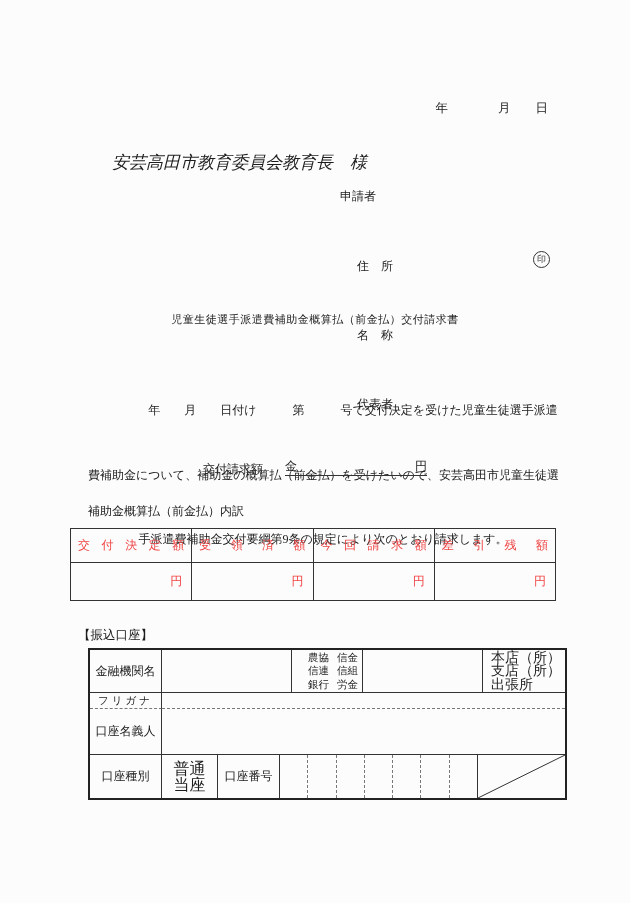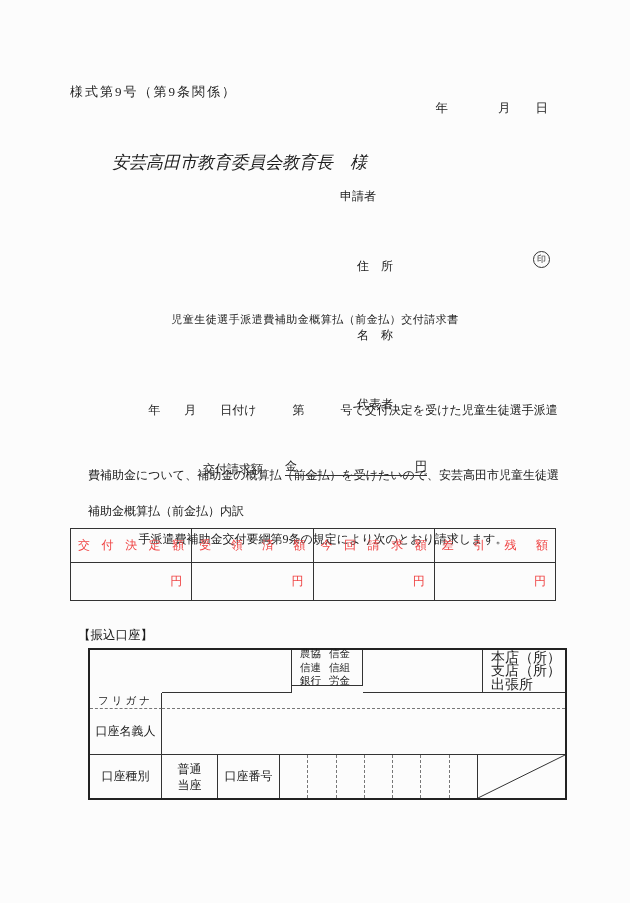--- a/index.html
+++ b/index.html
@@ -57,32 +57,31 @@
   .rborder { border-right:1px solid #333; }
   .bborder { border-bottom:1px solid #333; }
   .dashedb { border-bottom:1px dashed #777; }
 
   .inst-types {
     display:grid; grid-template-columns:1fr 1fr; align-content:center;
     font-size:10.5px; line-height:13.5px; padding:2px 4px 2px 8px;
   }
   .branch-types { font-size:14px; line-height:13.5px; padding:2px 4px 2px 8px; display:flex; flex-direction:column; justify-content:center; white-space:pre; }
   .furigana { font-size:10.5px; letter-spacing:3px; }
-  .acct-type-opts { display:flex; flex-direction:column; align-items:center; justify-content:center; font-size:12px; line-height:16px; }
+  .acct-type-opts { display:flex; flex-direction:column; align-items:center; justify-content:center; font-size:16px; line-height:16px; }
   .digit-row { display:flex; }
   .digit-cell { flex:1 1 0; border-left:1px dashed #777; }
   .digit-cell:first-child { border-left:none; }
   .diag-cell svg { display:block; }
 </style>
 </head>
 <body>
 
 <div class="page">
 
-  <div class="abs form-number">様式第9号（第9条関係）</div>
   <div class="abs date-line">年　　　　月　　日</div>
   <div class="abs addressee">安芸高田市教育委員会教育長　様</div>
 
   <div class="abs applicant-label">申請者</div>
   <div class="abs applicant-fields">
     <div>住　所</div>
     <div>名　称</div>
     <div>代表者</div>
   </div>
   <div class="seal">
@@ -119,22 +118,23 @@
       <td>円</td>
       <td>円</td>
     </tr>
   </tbody>
     </table>
 
   <div class="abs bank-caption">【振込口座】</div>
 
   <div class="bank">
 
+    <div class="bcell b-label rborder bborder" style="left:0; top:0; width:72px; height:43px;">金融機関名</div>
     <div class="bcell rborder bborder" style="left:72px; top:0; width:130px; height:43px;"></div>
-    <div class="bcell rborder bborder inst-types" style="left:202px; top:0; width:71px; height:36px;">
+    <div class="bcell rborder bborder inst-types" style="left:202px; top:0; width:71px; height:43px;text-align:right;">
       <span>農協</span>
       <span>信金</span>
       <span>信連</span>
       <span>信組</span>
       <span>銀行</span>
       <span>労金</span>
     </div>
     <div class="bcell rborder bborder" style="left:273px; top:0; width:120px; height:43px;"></div>
     <div class="bcell bborder branch-types" style="left:393px; top:0; right:0; height:43px;">
       <span>本店（所）</span>

